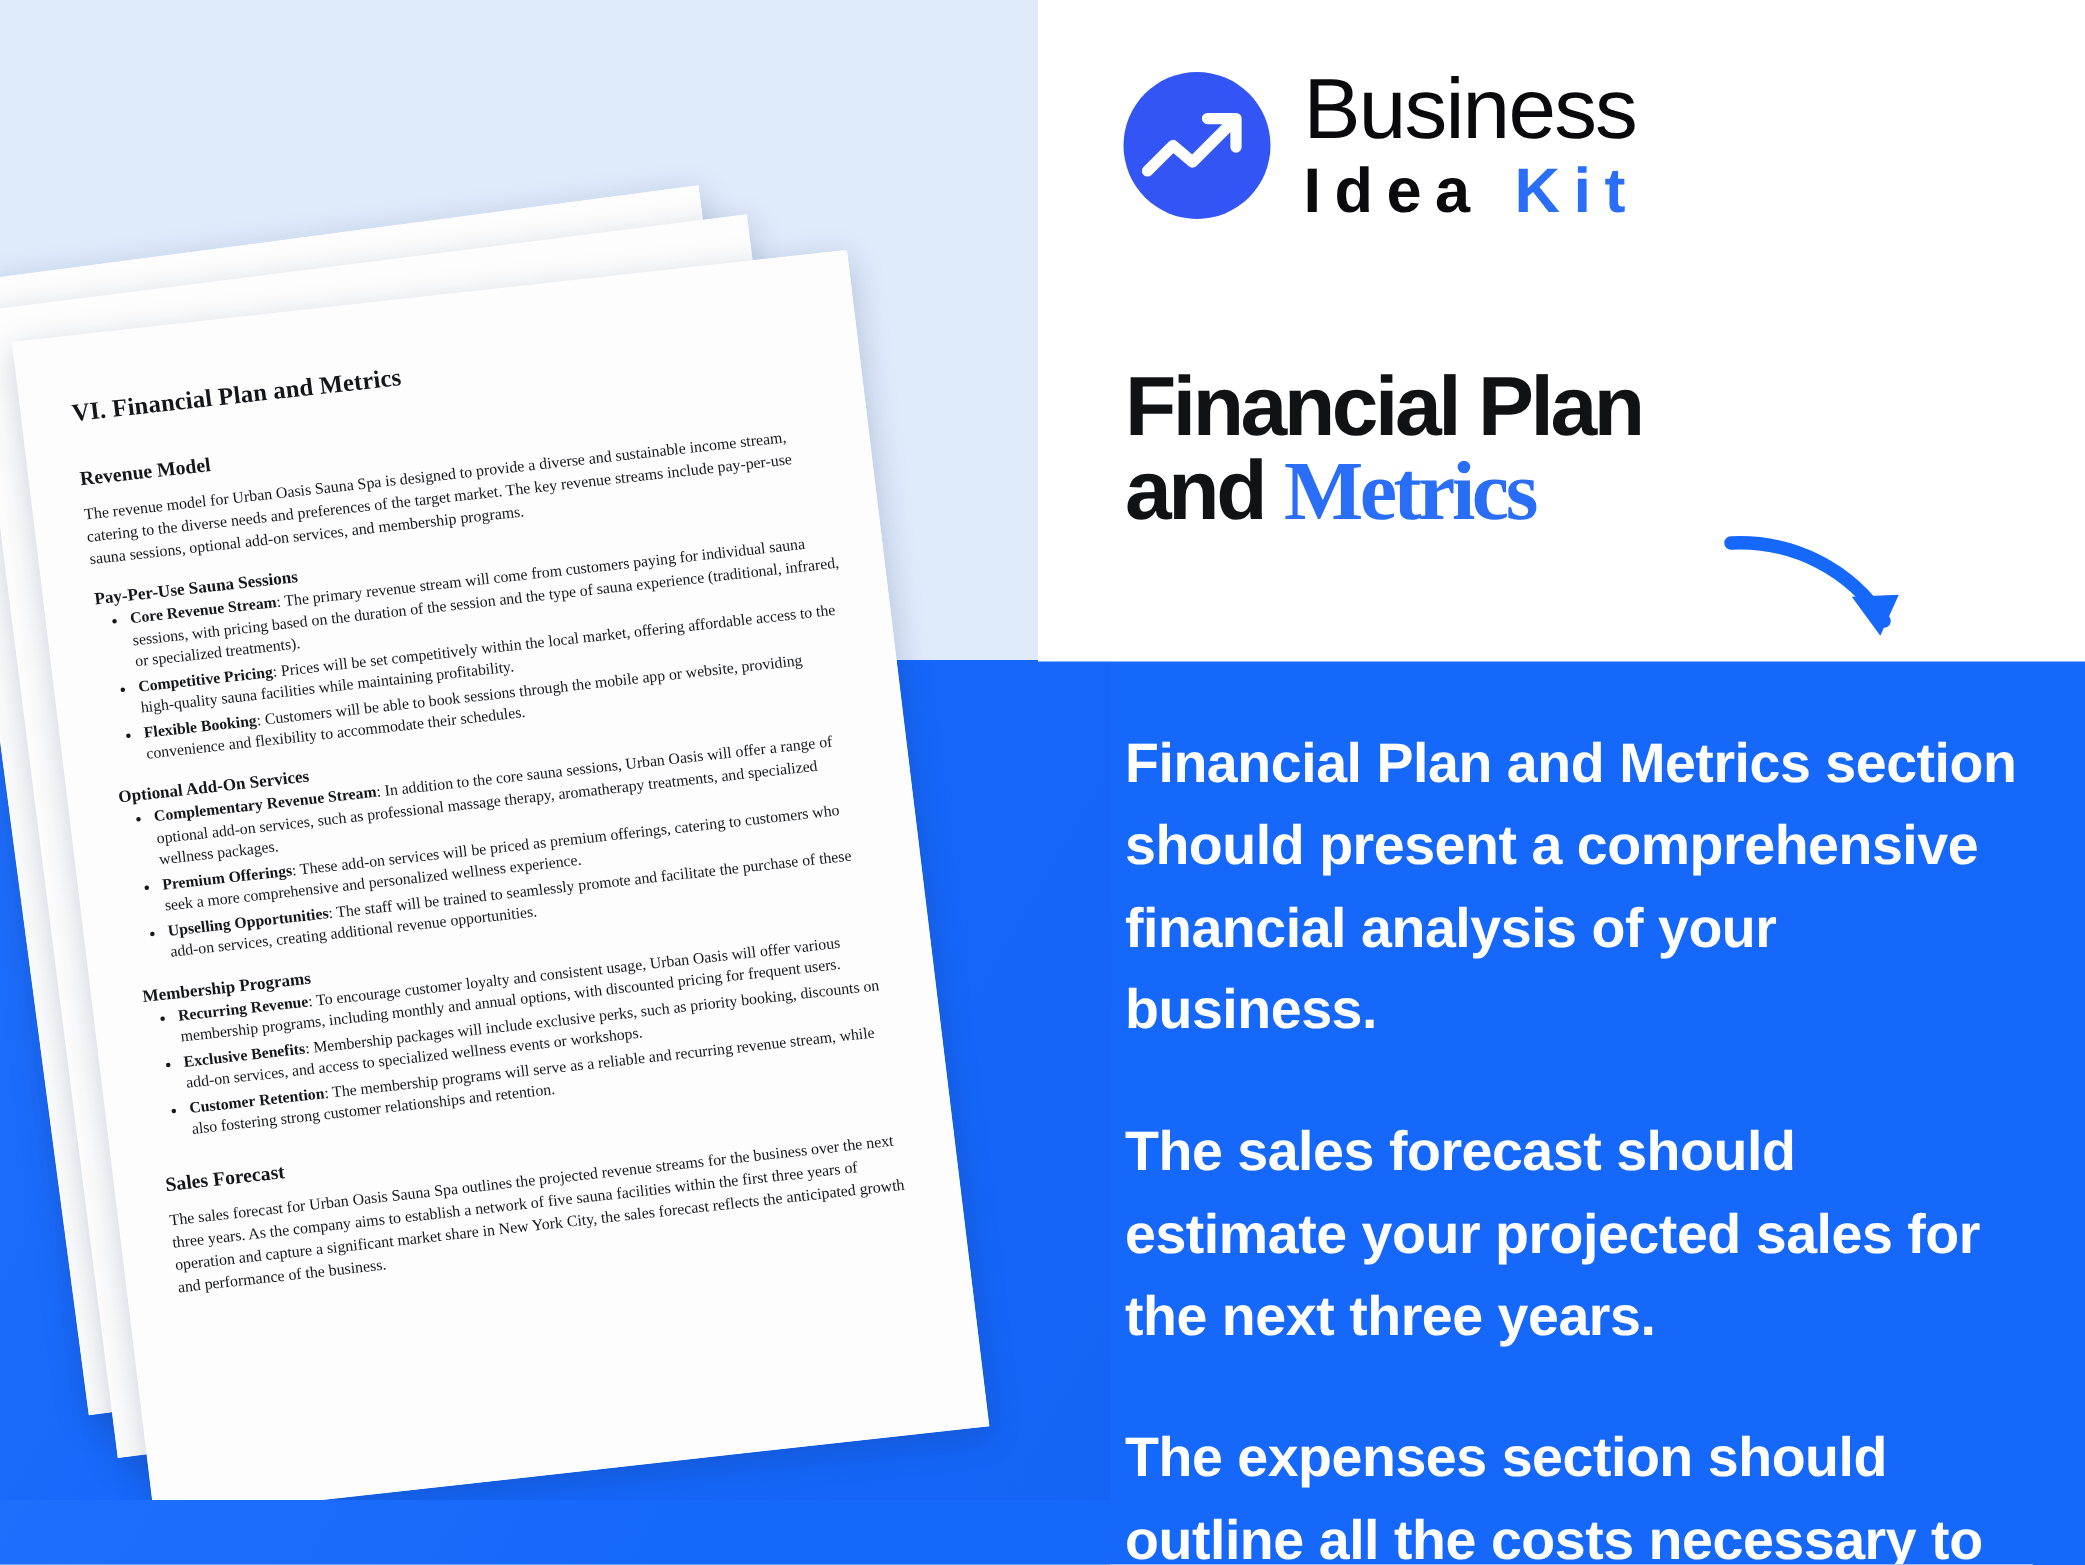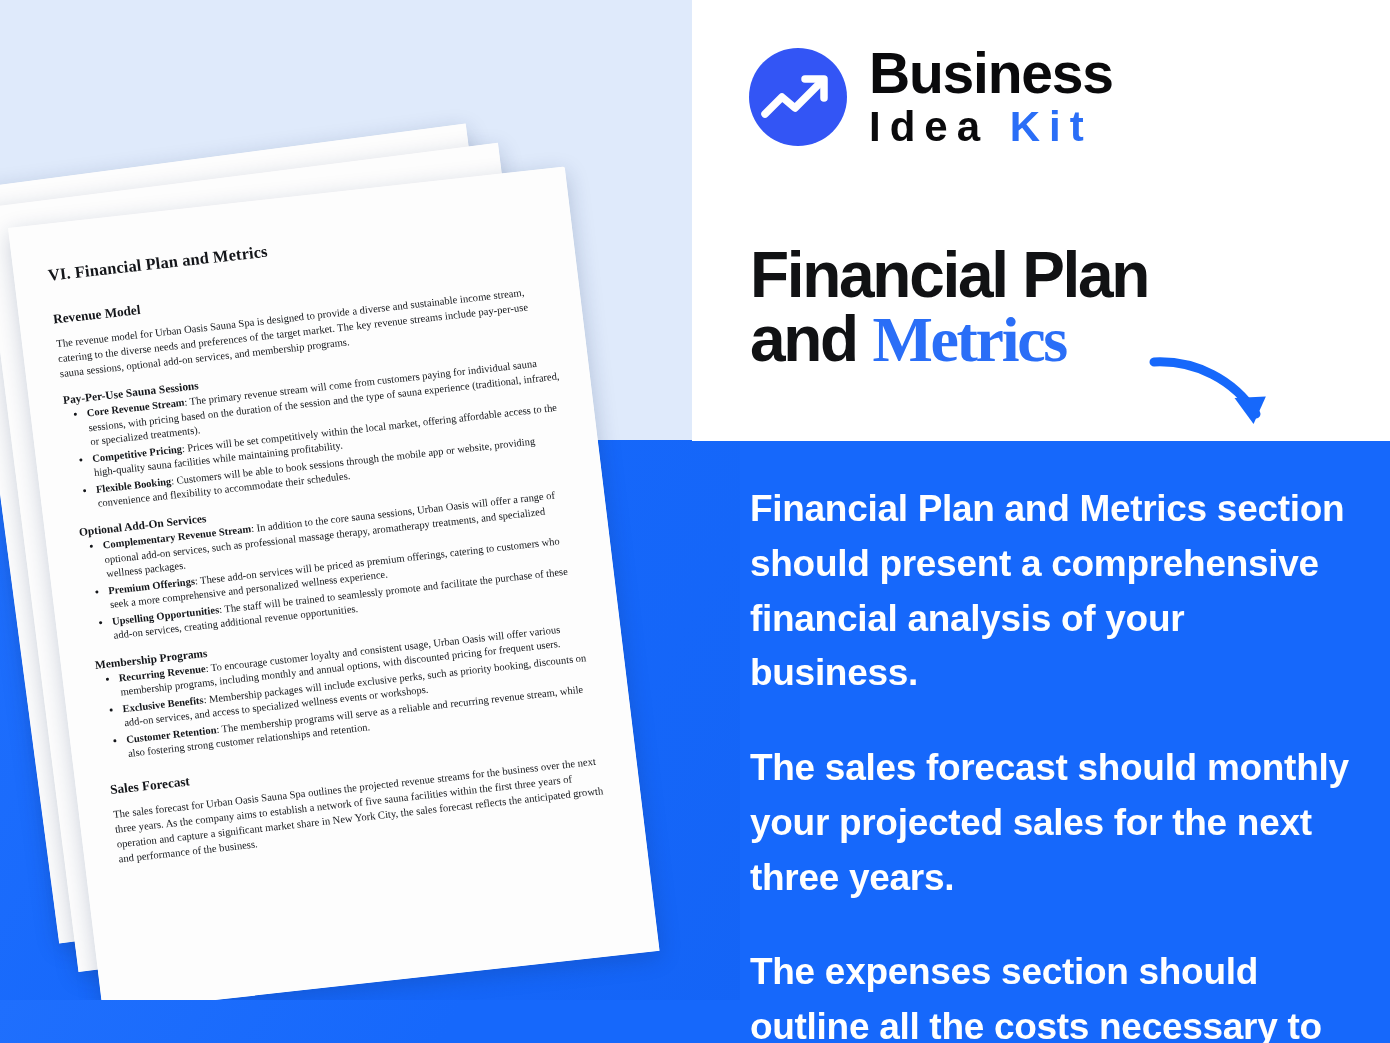--- a/index.html
+++ b/index.html
@@ -83,32 +83,32 @@
   .doc.small p,.doc.small li{font-size:9.6px;}
 
   .ghost{opacity:1;}
 
   
   .logo{position:absolute;left:749px;top:45px;display:flex;align-items:center;gap:22px;}
   .logo-mark{width:98px;height:98px;border-radius:50%;background:#3355f5;position:relative;flex:none;}
   .logo-mark svg{position:absolute;left:0;top:0;}
   .logo-text{display:flex;flex-direction:column;line-height:1;}
   .logo-line1{
-    font-size:57px;font-weight:bold;color:#0a0a0c;letter-spacing:-1.2px;
+    font-size:57px;font-weight:normal;color:#0a0a0c;letter-spacing:-1.2px;
     font-family:"Liberation Sans", sans-serif;
   }
   .logo-line2{
     font-size:42px;font-weight:bold;color:#0a0a0c;letter-spacing:9px;margin-top:4px;
     font-family:"Liberation Sans", sans-serif;
   }
   .logo-line2 .kit{color:#2a6ef7;}
 
   .headline{
     position:absolute;left:750px;top:243px;width:560px;
-    font-size:64px;font-weight:bold;line-height:1.0;color:#111214;
+    font-size:56px;font-weight:bold;line-height:1.0;color:#111214;
     letter-spacing:-2.3px;
   }
   .headline .accent{color:#2a6ef7;font-family:Liberation Serif, serif;}
 
   .arrow-wrap{position:absolute;left:1148px;top:352px;width:160px;height:100px;}
 
   .body-copy{
     position:absolute;left:750px;top:482px;width:600px;color:#ffffff;
   }
   .body-copy p{
@@ -232,17 +232,17 @@
 
   <div class="arrow-wrap">
     <svg width="160" height="100" viewBox="0 0 160 100" aria-hidden="true">
       <path d="M6 10 C48 8, 86 28, 108 62" fill="none" stroke="#1668fb" stroke-width="9" stroke-linecap="round"></path>
       <path d="M112 70 L83 56 L110 40 Z" fill="#1668fb" transform="rotate(28 105 58)"></path>
     </svg>
   </div>
 
   <div class="body-copy">
     <p>Financial Plan and Metrics section should present a comprehensive financial analysis of your business.</p>
-    <p>The sales forecast should monthly your projected sales for the next three years.</p>
+    <p>The sales forecast should estimate your projected sales for the next three years.</p>
     <p>The expenses section should outline all the costs necessary to start and run your business, including both startup and operational expenses.</p>
   </div>
 
 </div>
 
 </body></html>

